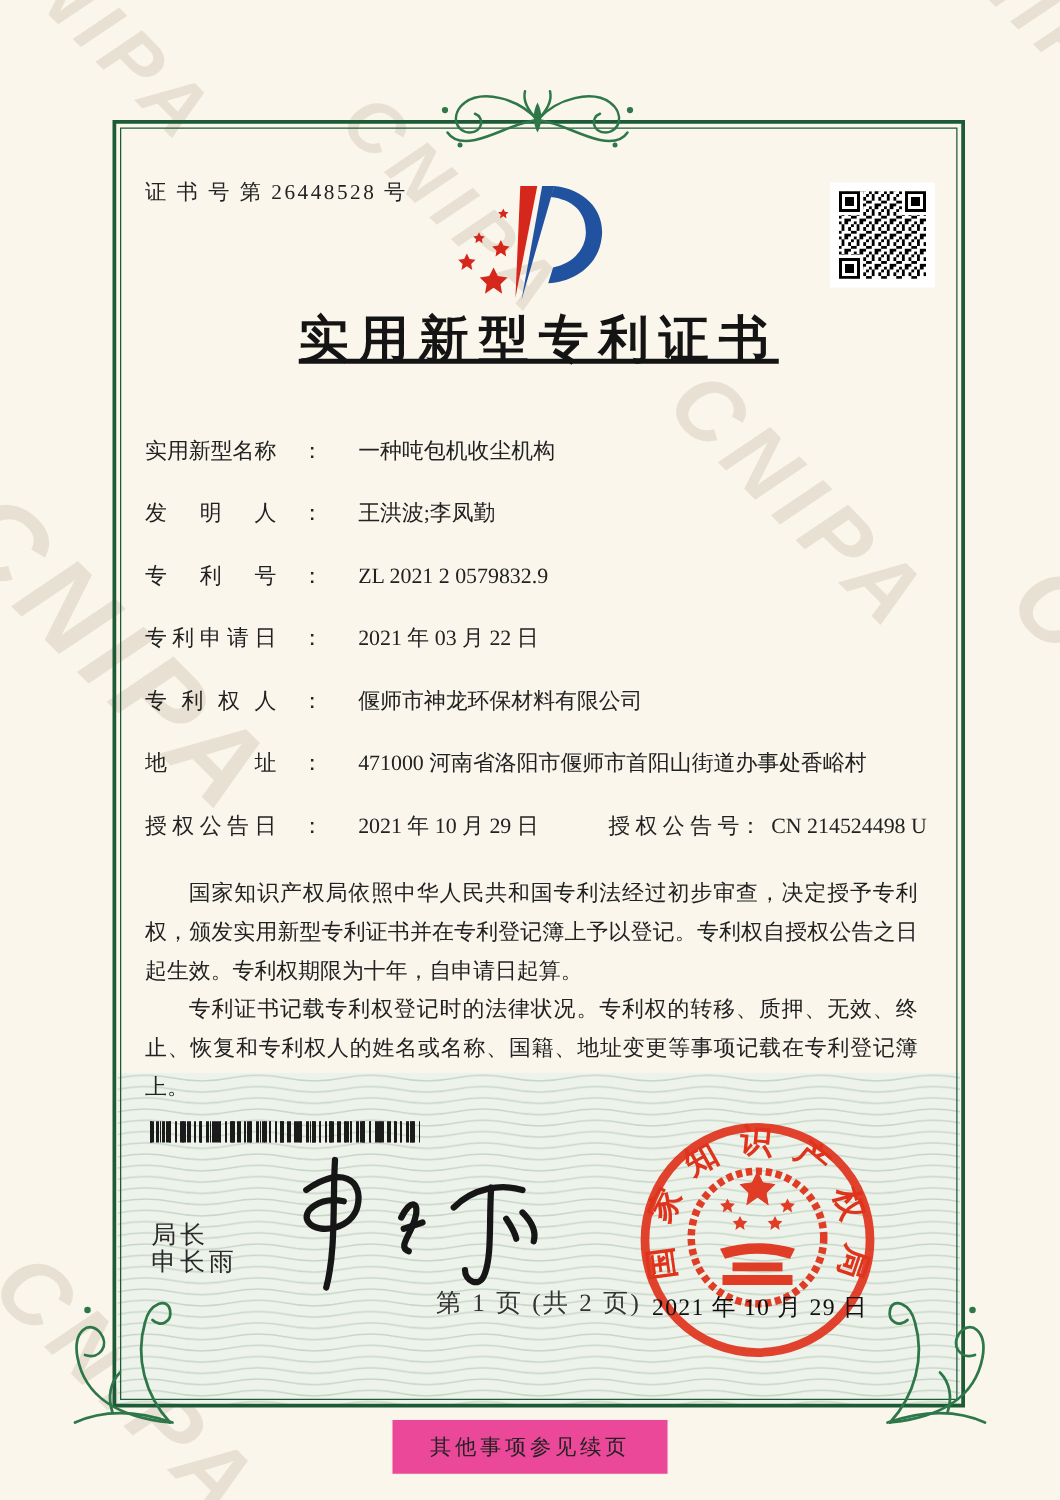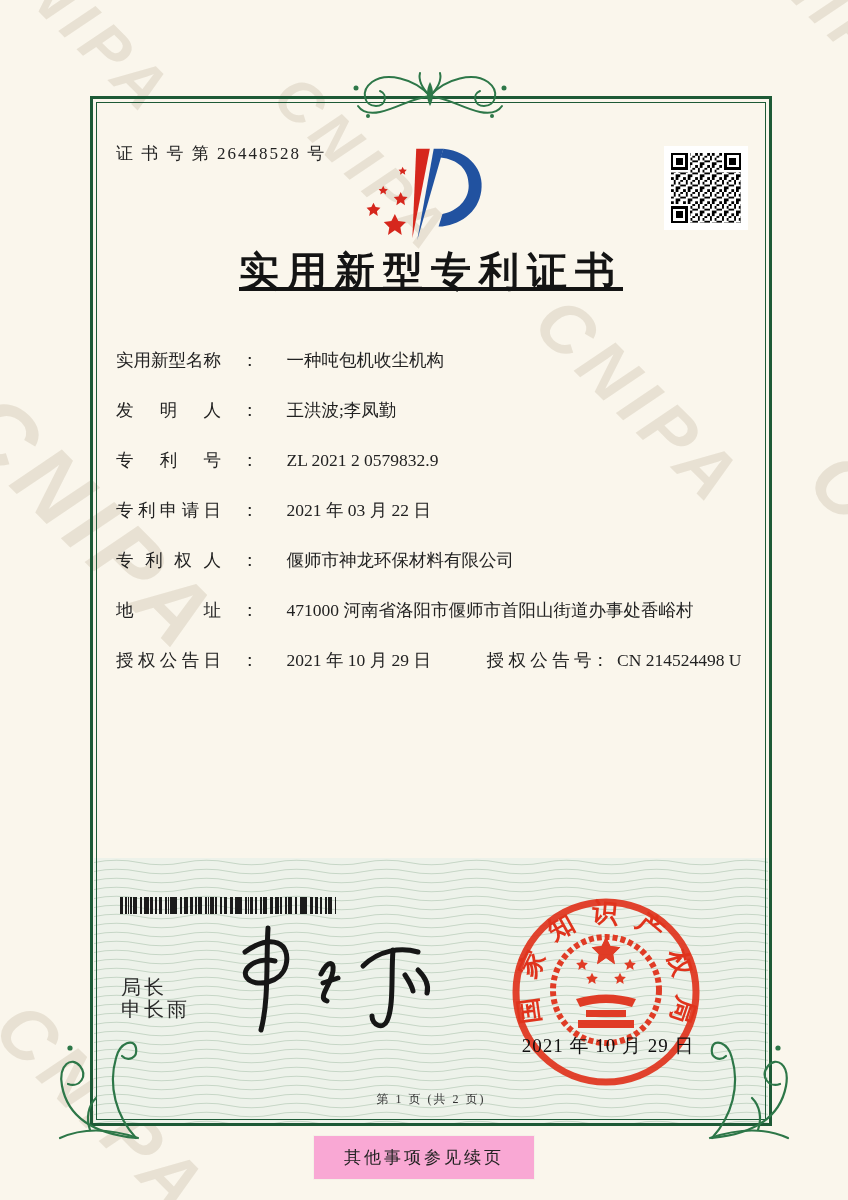--- a/index.html
+++ b/index.html
@@ -65,24 +65,24 @@
   .official-title, .official-name {
     position:absolute; left:121px; font-size:20px; letter-spacing:3px;
     font-family:"Liberation Sans","DejaVu Sans",sans-serif; color:#2a2a2a; z-index:5;
   }
   .official-title { top:974px; }
   .official-name  { top:996px; }
   .signature { position:absolute; left:215px; top:920px; z-index:6; }
   .seal { position:absolute; left:500px; top:886px; z-index:5; }
   .seal-date { position:absolute; left:512px; top:1033px; width:192px; text-align:center;
                font-size:19px; letter-spacing:1px; color:#101010; z-index:7; }
-  .page-info { position:absolute; left:90px; width:682px; top:1091px; text-align:center;
-               font-size:12px; letter-spacing:2px; color:#333; z-index:5; }
+  .page-info { position:absolute; left:90px; width:682px; top:1029px; text-align:center;
+               font-size:20px; letter-spacing:2px; color:#333; z-index:5; }
   .note-box { position:absolute; left:50%; transform:translateX(-50%); top:1136px;
-              background:#f9a8d4; padding:10px 30px; font-size:17px; letter-spacing:3px;
+              background:#ec4899; padding:10px 30px; font-size:17px; letter-spacing:3px;
               color:#222; z-index:5; box-shadow:0 0 0 1px rgba(0,0,0,0.02); }
 </style>
 </head>
 <body>
 
 <div class="page">
 
   <span class="wm wm1">CNIPA</span>
   <span class="wm wm2">CNIPA</span>
   <span class="wm wm3">CNIPA</span>
@@ -219,20 +219,24 @@
         <span class="colon">：</span>
       <span class="val val-fixed">2021 年 10 月 29 日</span>
       <span class="grp2">
         <span class="lbl">授权公告号</span>
           <span class="colon">：</span>
         <span class="val">CN 214524498 U</span>
       </span>
     </div>
   </div>
 
+  <div class="paras">
+    <p>国家知识产权局依照中华人民共和国专利法经过初步审查，决定授予专利权，颁发实用新型专利证书并在专利登记簿上予以登记。专利权自授权公告之日起生效。专利权期限为十年，自申请日起算。</p>
+    <p>专利证书记载专利权登记时的法律状况。专利权的转移、质押、无效、终止、恢复和专利权人的姓名或名称、国籍、地址变更等事项记载在专利登记簿上。</p>
+  </div>
 
   <div class="barcode"></div>
 
   <div class="official-title">局长</div>
   <div class="official-name">申长雨</div>
 
   <svg class="signature" width="235" height="118" viewBox="0 0 235 118">
     <g fill="none" stroke="#161616" stroke-width="5" stroke-linecap="round" stroke-linejoin="round">
       <path d="M30 32 C 58 12 76 24 71 45 C 67 63 40 68 32 58 C 25 49 41 37 60 41"></path>
       <path d="M53 8 C 51 40 54 80 46 110"></path>

